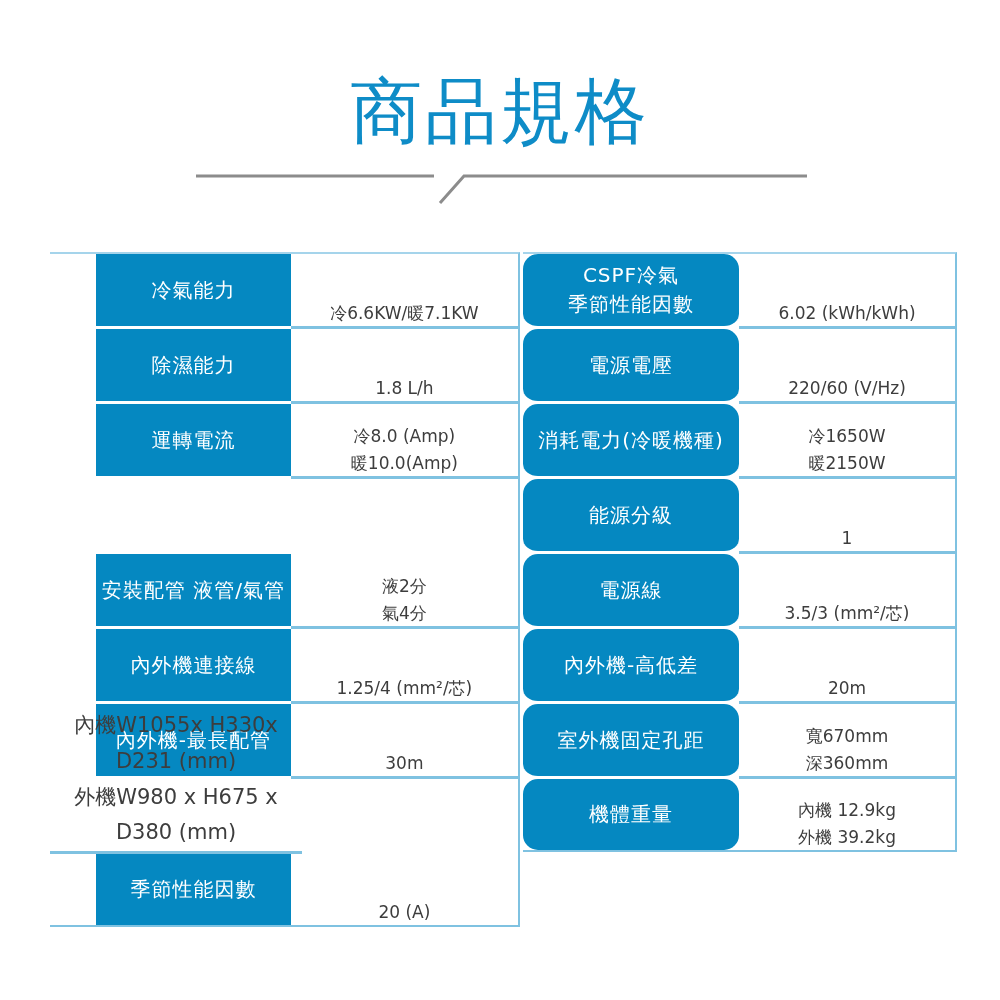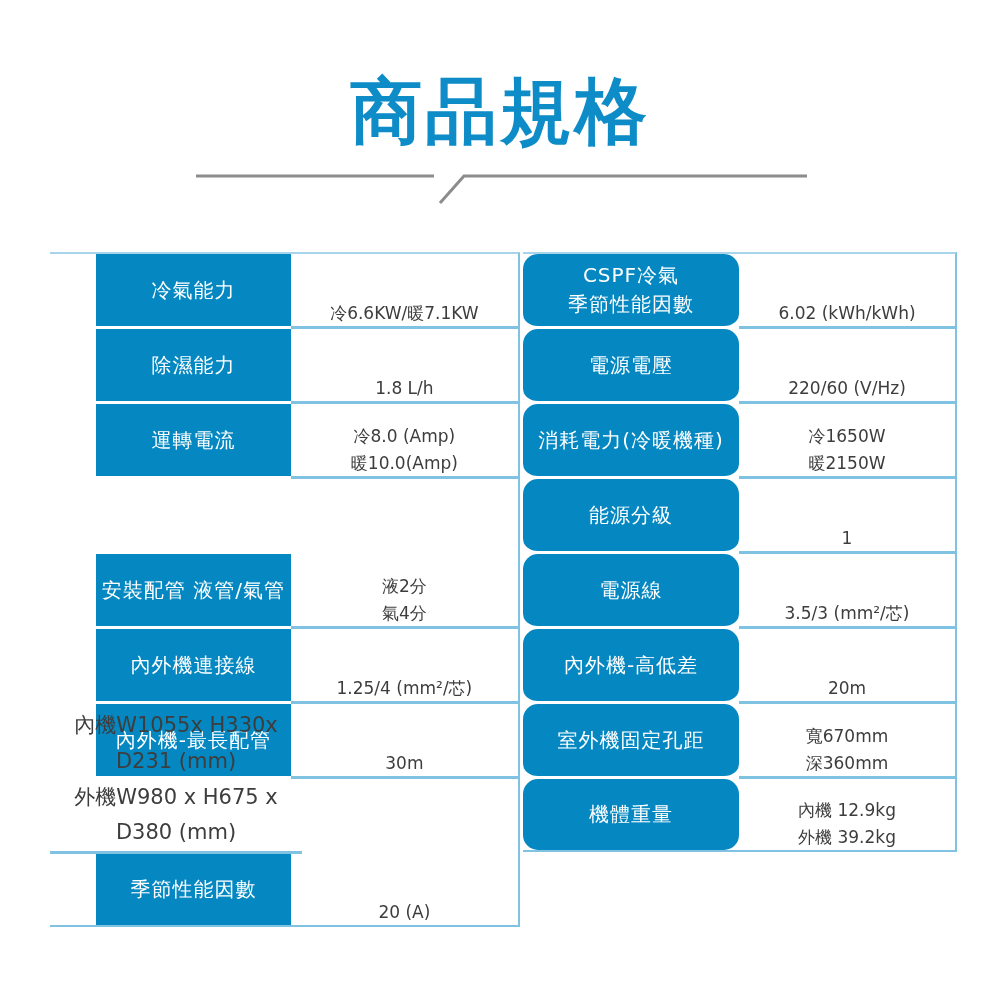--- a/index.html
+++ b/index.html
@@ -12,21 +12,21 @@
   }
   html,body{margin:0;padding:0;}
   body{
     width:1000px;height:1000px;position:relative;background:#ffffff;
     font-family:"DejaVu Sans","Liberation Sans",sans-serif;
     overflow:hidden;
   }
   .page-title{
     position:absolute;left:0;top:68px;width:1000px;
     text-align:center;
-    font-size:72px;font-weight:700;color:var(--title-blue);
+    font-size:72px;font-weight:400;color:var(--title-blue);
     letter-spacing:0.04em;line-height:1.2;
   }
   .divider-svg{position:absolute;left:0;top:0;}
   .half{
     position:absolute;
     border-top:2px solid var(--outer-light);
     border-right:2px solid var(--sep-light);
     border-bottom:2px solid var(--sep-light);
     box-sizing:border-box;
     background:#ffffff;

